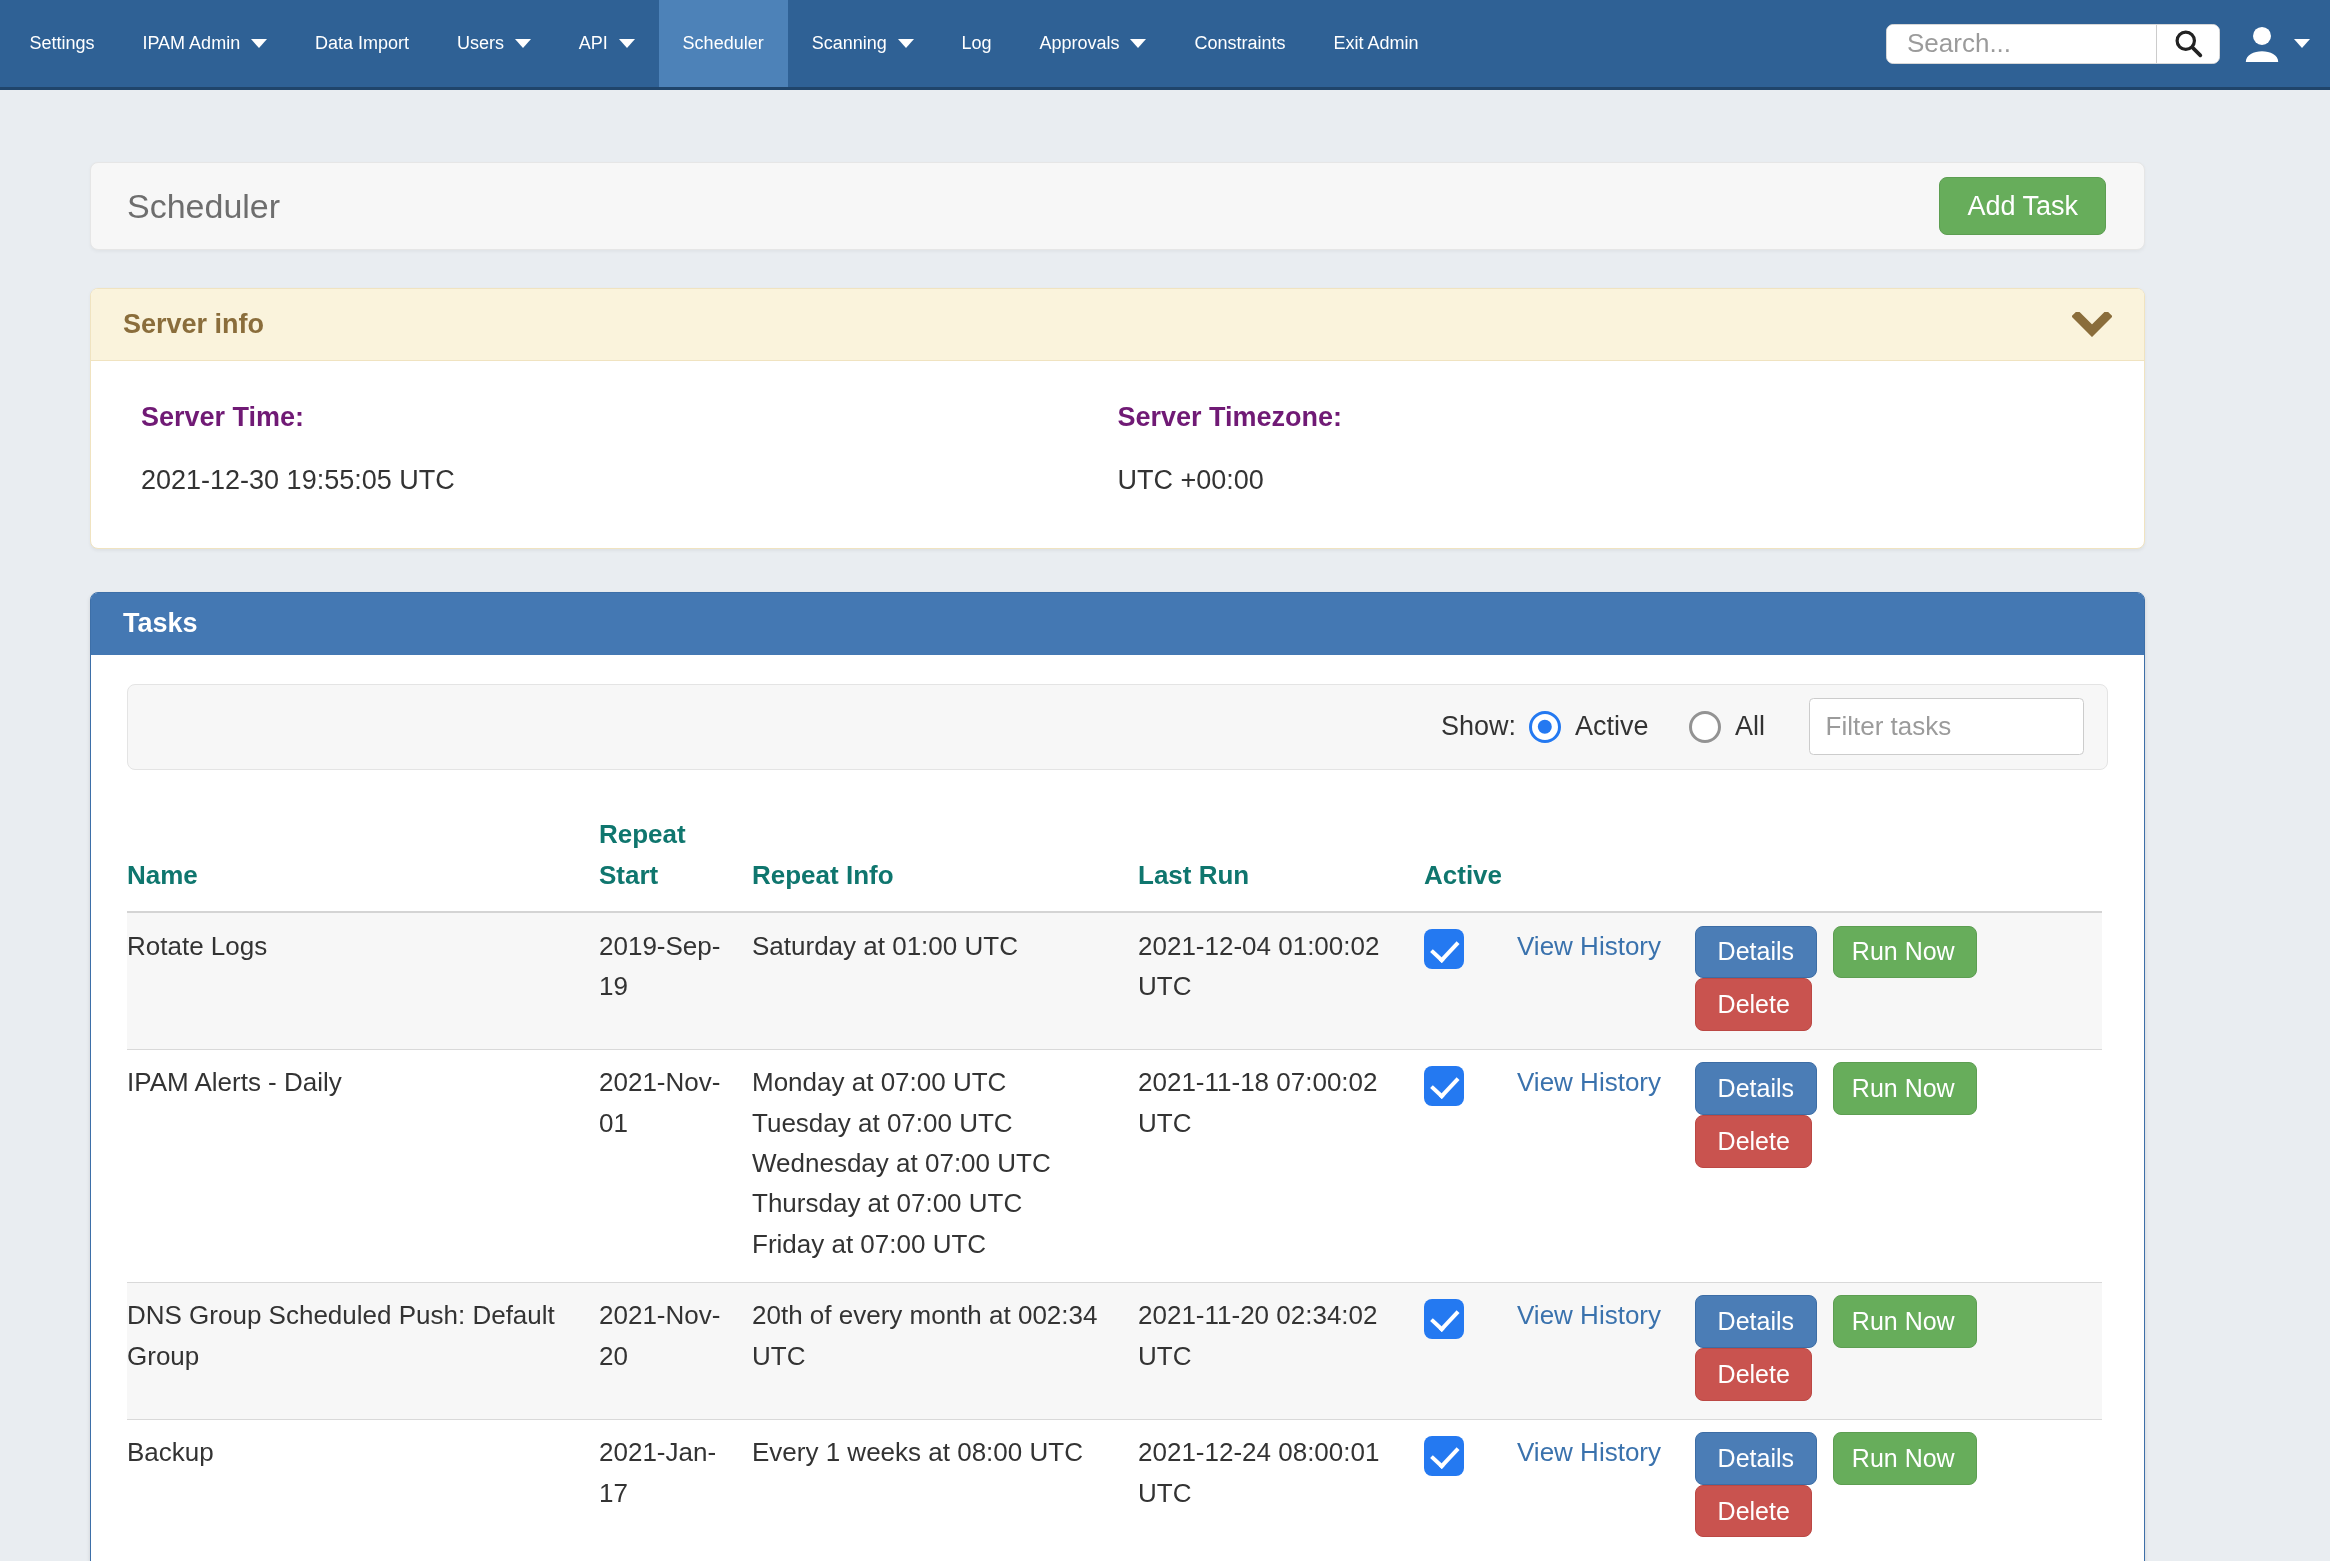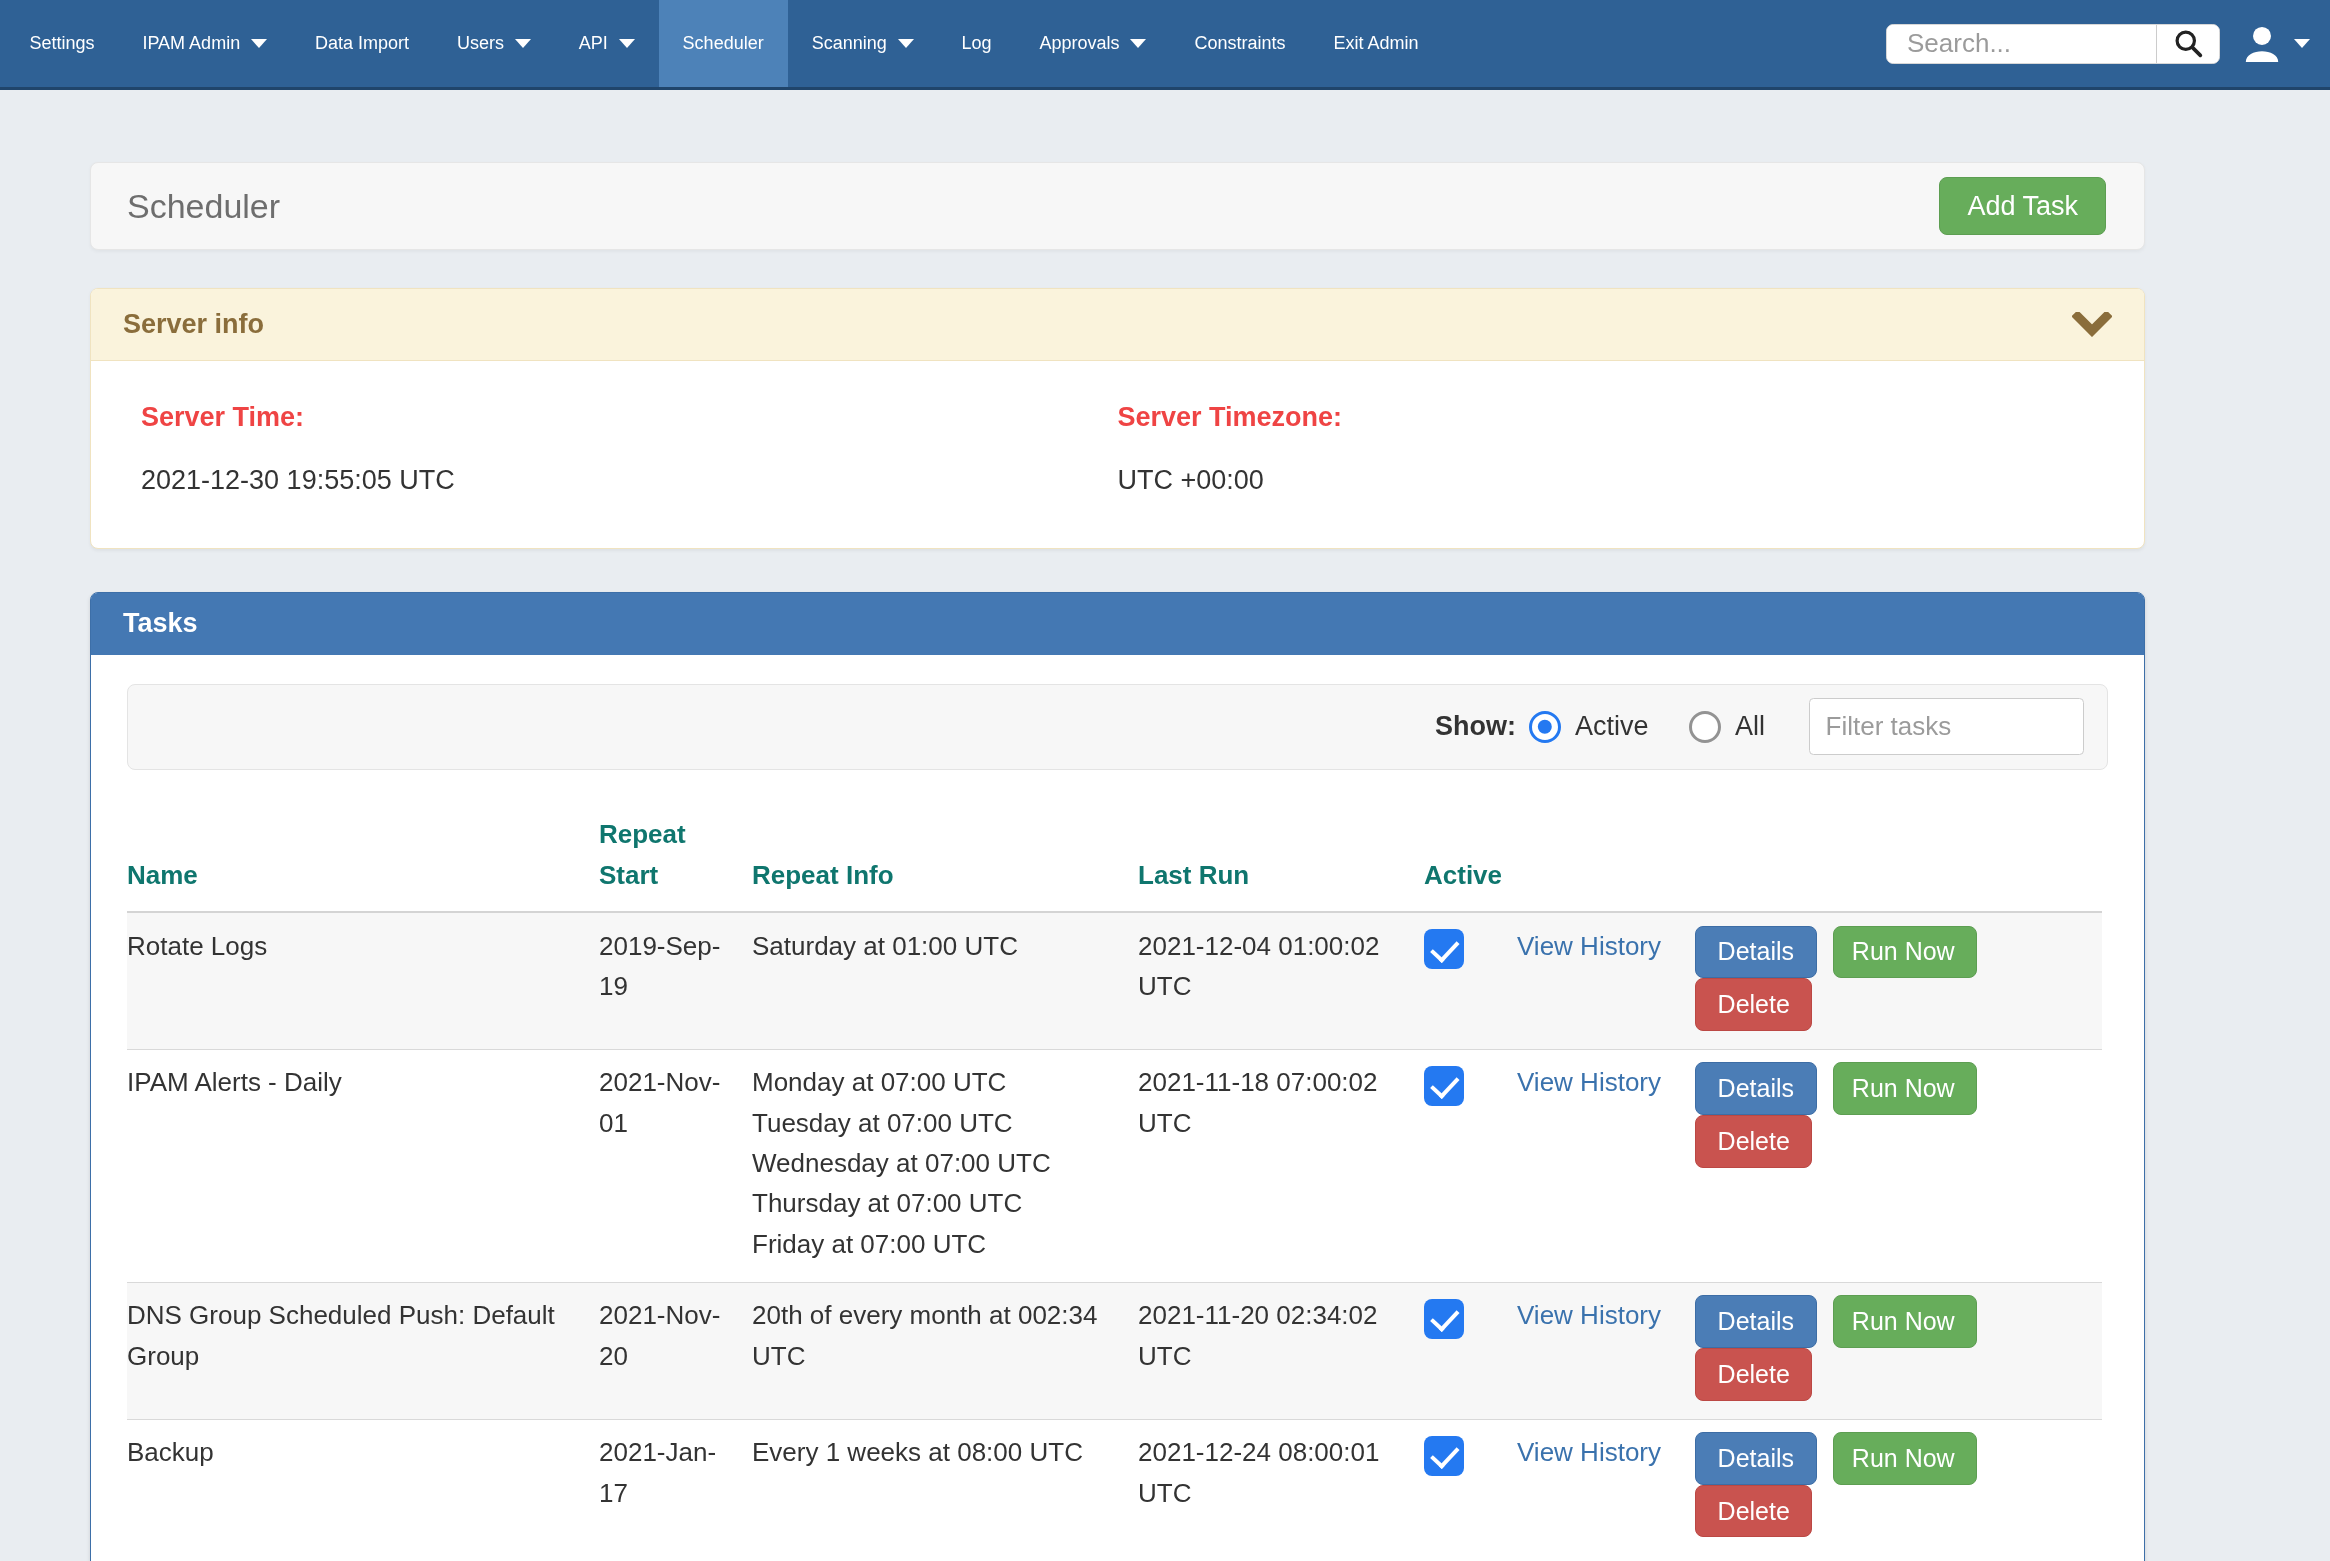--- a/index.html
+++ b/index.html
@@ -96,37 +96,37 @@
   .panel-warning .panel-heading{
     background:var(--warning-bg);color:var(--warning-text);
     font-size:27px;font-weight:700;
     padding:20px 32px;border-radius:6.3px 6.3px 0 0;
     display:flex;align-items:center;cursor:pointer;
     border-bottom:1.8px solid var(--warning-border);
   }
   .panel-warning .panel-heading .heading-text{flex:1;}
   .server-body{display:flex;padding:41px 50px 52px;}
   .server-col{width:50%;}
-  .info-label{font-weight:700;font-size:27px;color:#ef4444;}
+  .info-label{font-weight:700;font-size:27px;color:#701a75;}
   .info-value{font-size:27px;color:#333;margin-top:32px;}
 
   .panel-tasks{border:1.8px solid var(--panel-primary-border);box-shadow:0 2.7px 4.5px rgba(0,0,0,0.12);}
   .panel-tasks .panel-heading{
     background:var(--panel-primary);color:#fff;font-size:27px;font-weight:700;
     padding:15.3px 32px;border-radius:6.3px 6.3px 0 0;
   }
   .tasks-body{padding:29px 36px 90px;}
 
   
   .well{
     background:#f7f7f7;border:1.8px solid #e4e4e4;border-radius:8px;
     height:86px;display:flex;align-items:center;justify-content:flex-end;
     padding:0 23.4px;
   }
-  .show-label{font-weight:700;font-size:27px;margin-right:12.6px;}
+  .show-label{font-weight:400;font-size:27px;margin-right:12.6px;}
   .radio-opt{display:flex;align-items:center;margin-right:40px;cursor:pointer;}
   .radio{
     width:32px;height:32px;border-radius:50%;background:#fff;
     border:3.6px solid #939393;margin-right:14.4px;position:relative;display:inline-block;
   }
   .radio.checked{border-color:var(--check-blue);}
   .radio.checked::after{
     content:"";position:absolute;left:50%;top:50%;transform:translate(-50%,-50%);
     width:14.4px;height:14.4px;border-radius:50%;background:var(--check-blue);
   }

